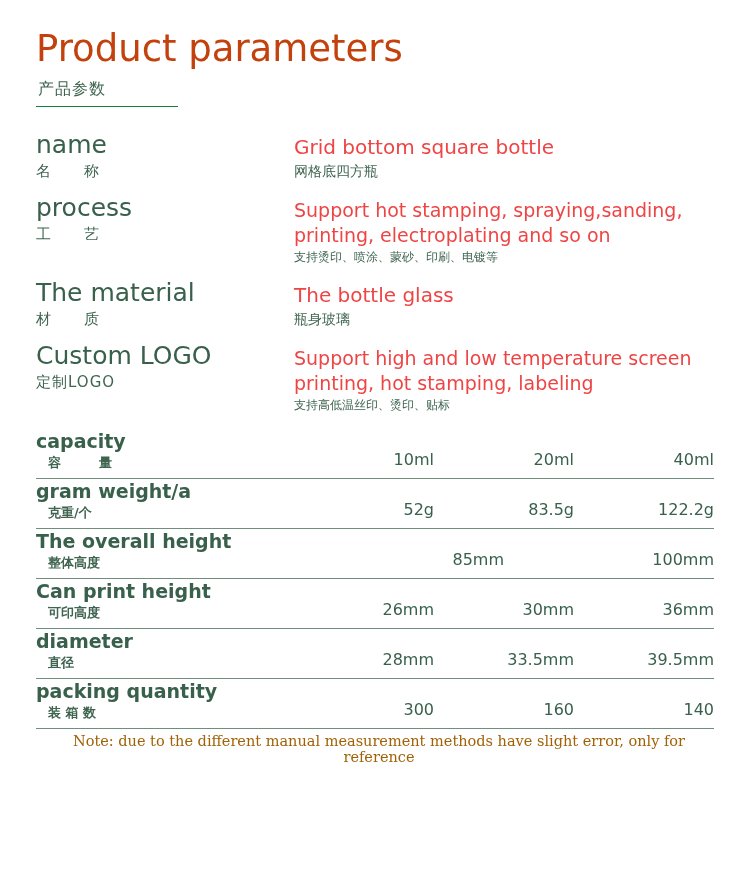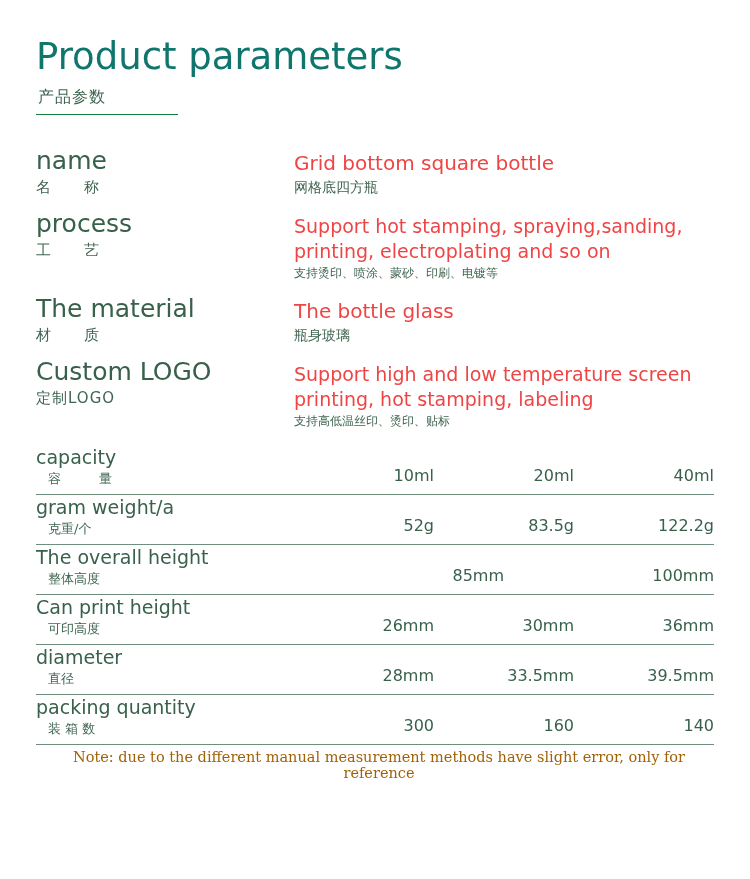--- a/index.html
+++ b/index.html
@@ -22,39 +22,39 @@
     padding: 30px 28px 0 36px;
   }
 
   
   .header {
     margin-bottom: 22px;
   }
   .header-title {
     font-size: 37px;
     line-height: 1.05;
-    color: #0f766e;
+    color: #c2410c;
     font-weight: normal;
     letter-spacing: 0px;
-    margin: 8px 0 10px 0;
+    margin: 0 0 10px 0;
   }
   .header-sub-wrap {
     display: inline-block;
     border-bottom: 1px solid #15803d;
     padding: 0 72px 6px 2px;
   }
   .header-sub {
     font-size: 16px;
     color: #3f6450;
     letter-spacing: 1px;
   }
 
   
   .spec-block {
-    margin-top: 32px;
+    margin-top: 24px;
   }
   .spec-row {
     display: flex;
     align-items: flex-start;
     margin-bottom: 12px;
   }
   .spec-label {
     width: 258px;
     flex: 0 0 258px;
   }
@@ -103,20 +103,21 @@
     min-height: 46px;
     padding-bottom: 3px;
   }
   .trow.first {
     border-top: none;
   }
   .tcell-label {
     width: 258px;
     flex: 0 0 258px;
     padding-bottom: 2px;
+    font-weight: bold;
   }
   .tcell-label .en {
     font-size: 19px;
     line-height: 1.2;
     color: #38604b;
   }
   .tcell-label .cn {
     font-size: 13px;
     line-height: 1.5;
     color: #3f6450;

